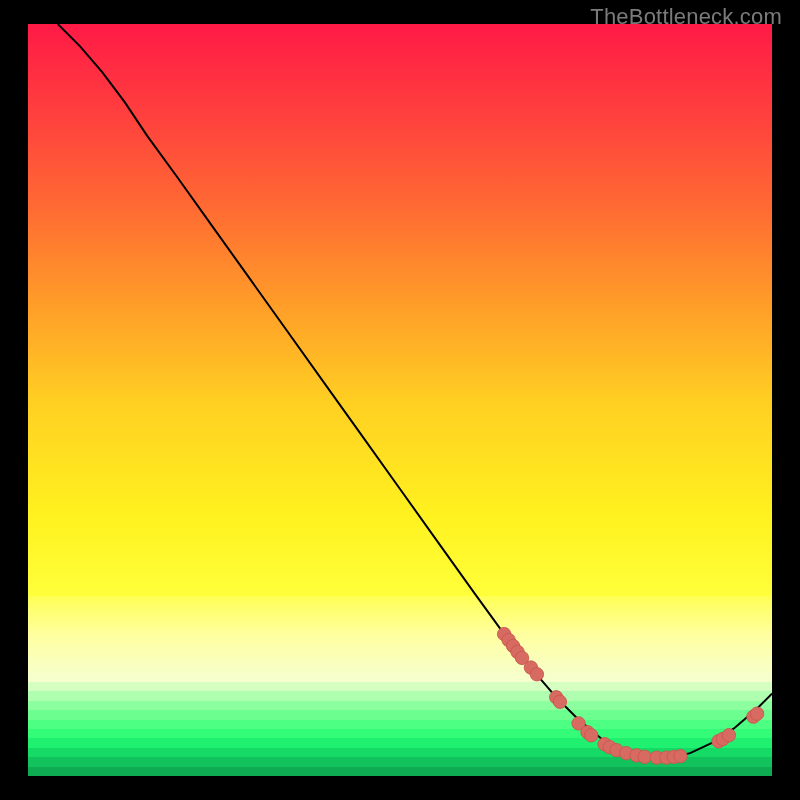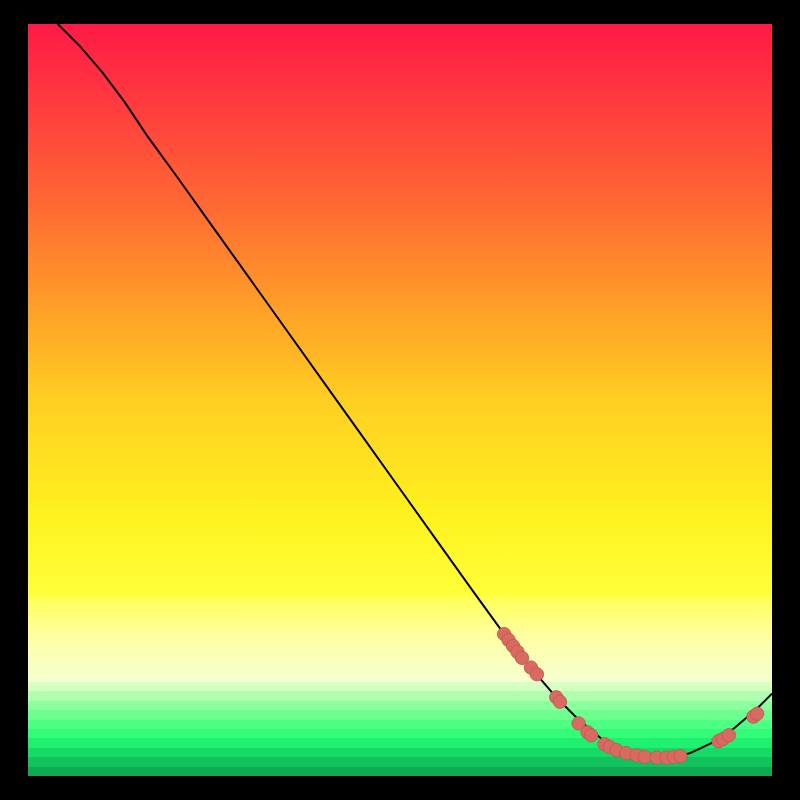--- a/index.html
+++ b/index.html
@@ -76,20 +76,21 @@
   svg.curve {
     position: absolute;
     inset: 0;
     z-index: 10;
   }
 </style>
 </head>
 <body>
 
 <div class="frame">
+  <div class="watermark">TheBottleneck.com</div>
   <div class="plot">
     <div class="gradient">
       <div class="main"></div>
       <div class="pale"></div>
       <div class="greens" id="green-bands">
           <div class="band" style="top: 0%; height: 10%; background: rgb(214, 255, 194);"></div>
           <div class="band" style="top: 10%; height: 10%; background: rgb(176, 255, 176);"></div>
           <div class="band" style="top: 20%; height: 10%; background: rgb(140, 255, 158);"></div>
           <div class="band" style="top: 30%; height: 10%; background: rgb(108, 255, 144);"></div>
           <div class="band" style="top: 40%; height: 10%; background: rgb(77, 255, 130);"></div>

